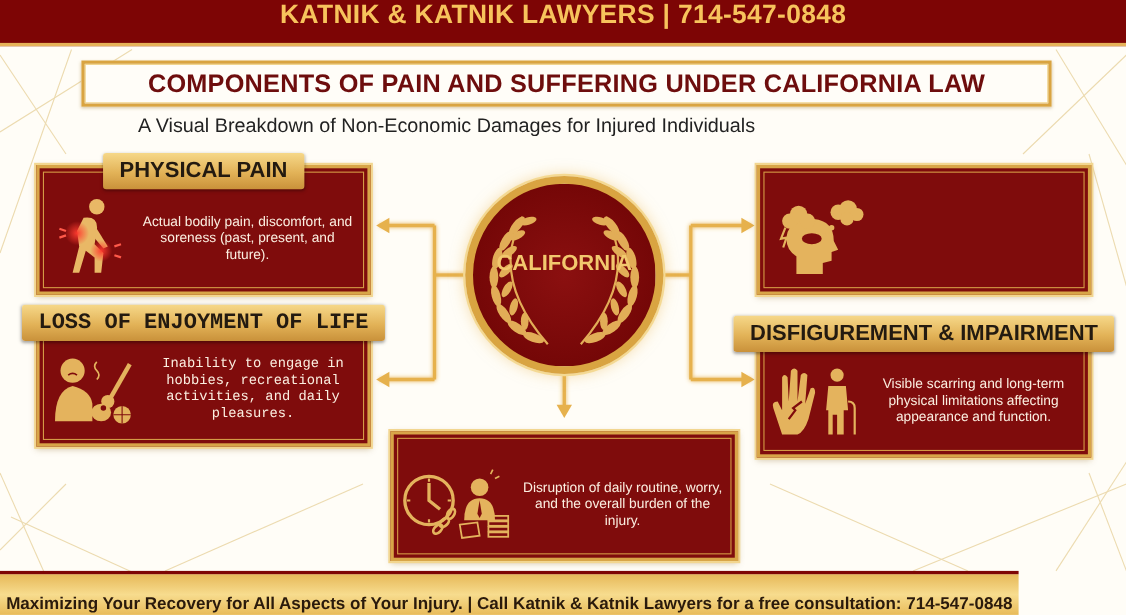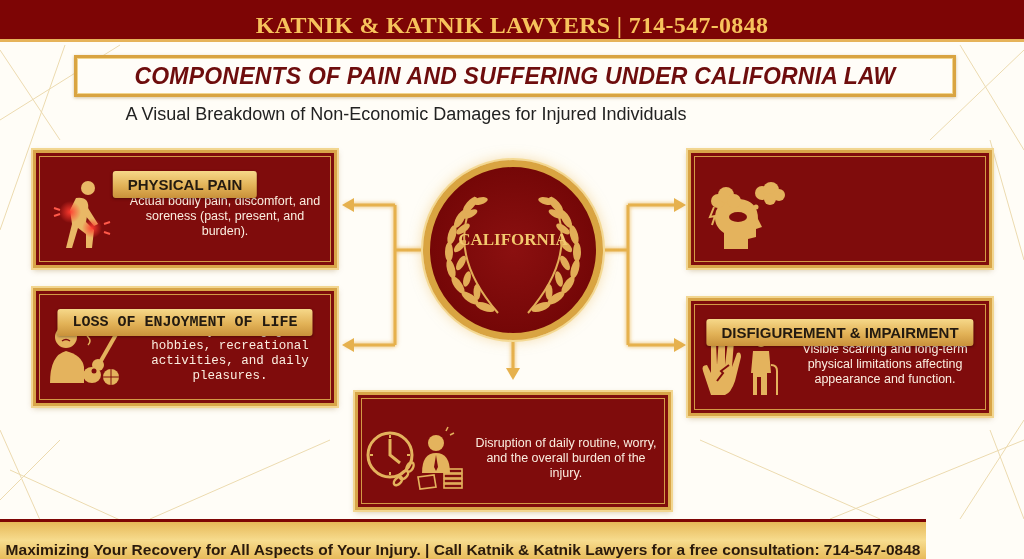--- a/index.html
+++ b/index.html
@@ -7,35 +7,33 @@
   body {
     position: relative;
     font-family: "Liberation Sans", "DejaVu Sans", sans-serif;
     background: #fffdf7;
   }
   .bg-lines { position: absolute; inset: 0; z-index: 0; }
   .top-banner {
     position: absolute; left: 0; top: 0; width: 1024px; height: 42px;
     background: #7d0505;
     border-bottom: 3px solid #e6b35a;
-    display: flex; align-items: flex-end; justify-content: center;
+    display: flex; align-items: flex-start; justify-content: center;
     z-index: 2;
-    font-family: Liberation Serif, serif;
   }
   .top-banner span {
     color: #f7c35c; font-weight: 700; font-size: 24px; letter-spacing: 0.3px;
   }
   .title-box {
     position: absolute; left: 74px; top: 55px; width: 882px; height: 42px;
     background: #fffdf8;
     border: 3px solid #d9a441;
     box-shadow: 0 0 0 1px #f1d58f inset, 0 1px 3px rgba(150,110,30,0.4);
     display: flex; align-items: center; justify-content: center;
     z-index: 2;
-    font-style: italic;
   }
   .title-box span {
     color: #6e0d0d; font-weight: 700; font-size: 23px; letter-spacing: 0.2px;
   }
   .subtitle {
     position: absolute; left: 0; top: 104px; width: 812px; text-align: center;
     font-size: 18px; color: #222; z-index: 2;
   }
   .card {
     position: absolute;
@@ -47,24 +45,23 @@
   .card::before {
     content: ""; position: absolute; inset: 3px;
     border: 1px solid #d49a45; pointer-events: none;
   }
   .card-label {
     position: absolute; top: -14px; left: 50%; transform: translateX(-50%);
     background: linear-gradient(180deg, #f6d889 0%, #e2b257 55%, #c9913a 100%);
     border-radius: 3px;
     padding: 5px 15px;
     white-space: nowrap;
-    font-weight: 700; font-size: 15px; color: #231a10;
+    font-weight: 700; font-size: 20px; color: #231a10;
     box-shadow: 0 1px 3px rgba(0,0,0,0.35);
     z-index: 3;
-    margin-top: 32px;
   }
   .card-body {
     position: absolute; left: 0; right: 0; top: 22px; bottom: 8px;
     display: flex; align-items: center;
   }
   .card-icon { flex: 0 0 auto; display: flex; align-items: center; justify-content: center; }
   .card-text {
     flex: 1 1 auto; color: #fbeee0; font-size: 12.5px; line-height: 15px;
     text-align: center; padding-right: 10px;
   }
@@ -77,21 +74,21 @@
   .emblem {
     position: absolute; left: 423px; top: 160px; width: 180px; height: 180px;
     border-radius: 50%;
     background: radial-gradient(circle, #8b1010 0%, #750707 70%);
     border: 7px solid #d9a441;
     box-shadow: 0 0 0 2px #f4d993, 0 0 14px rgba(230,180,80,0.55);
     z-index: 3;
   }
   .emblem-text {
     position: absolute; left: 0; right: 0; top: 62px; text-align: center;
-    color: #f2c86e; font-weight: 700; font-size: 17px; line-height: 21px; font-family: Liberation Serif, serif;
+    color: #f2c86e; font-weight: 700; font-size: 20px; line-height: 21px;
   }
   .connectors { position: absolute; inset: 0; z-index: 1; pointer-events: none; }
 
   .footer {
     position: absolute; left: 0; top: 519px; width: 926px; height: 40px;
     background: linear-gradient(180deg, #e6b858 0%, #f7dc8e 50%, #e8bb5a 100%);
     border-top: 3px solid #7d0505;
     display: flex; align-items: flex-end; justify-content: center;
     z-index: 2;
   }
@@ -222,21 +219,21 @@
         <circle cx="24" cy="34" r="11" fill="url(#pain)"></circle>
         <circle cx="46" cy="50" r="10" fill="url(#pain)"></circle>
         <g stroke="#ff5a4a" stroke-width="2">
           <line x1="8" y1="30" x2="14" y2="32"></line>
           <line x1="8" y1="38" x2="14" y2="36"></line>
           <line x1="58" y1="46" x2="64" y2="44"></line>
           <line x1="58" y1="54" x2="64" y2="56"></line>
         </g>
       </svg>
     </div>
-    <div class="card-text">Actual bodily pain, discomfort, and soreness (past, present, and burden).</div>
+    <div class="card-text">Actual bodily pain, discomfort, and soreness (past, present, and future).</div>
   </div>
 </div>
 
 <div class="card" id="card-mental">
   <div class="card-body">
     <div class="card-icon" style="width:110px;">
       <svg width="84" height="70" viewBox="0 0 84 70">
         <path d="M20 68 L20 52 Q8 44 12 30 Q18 16 36 18 Q54 20 54 38 L58 46 L52 48 L52 56 L44 58 L44 68 Z" fill="#e4b35d"></path>
         <g fill="#e4b35d">
           <circle cx="14" cy="20" r="7"></circle>

